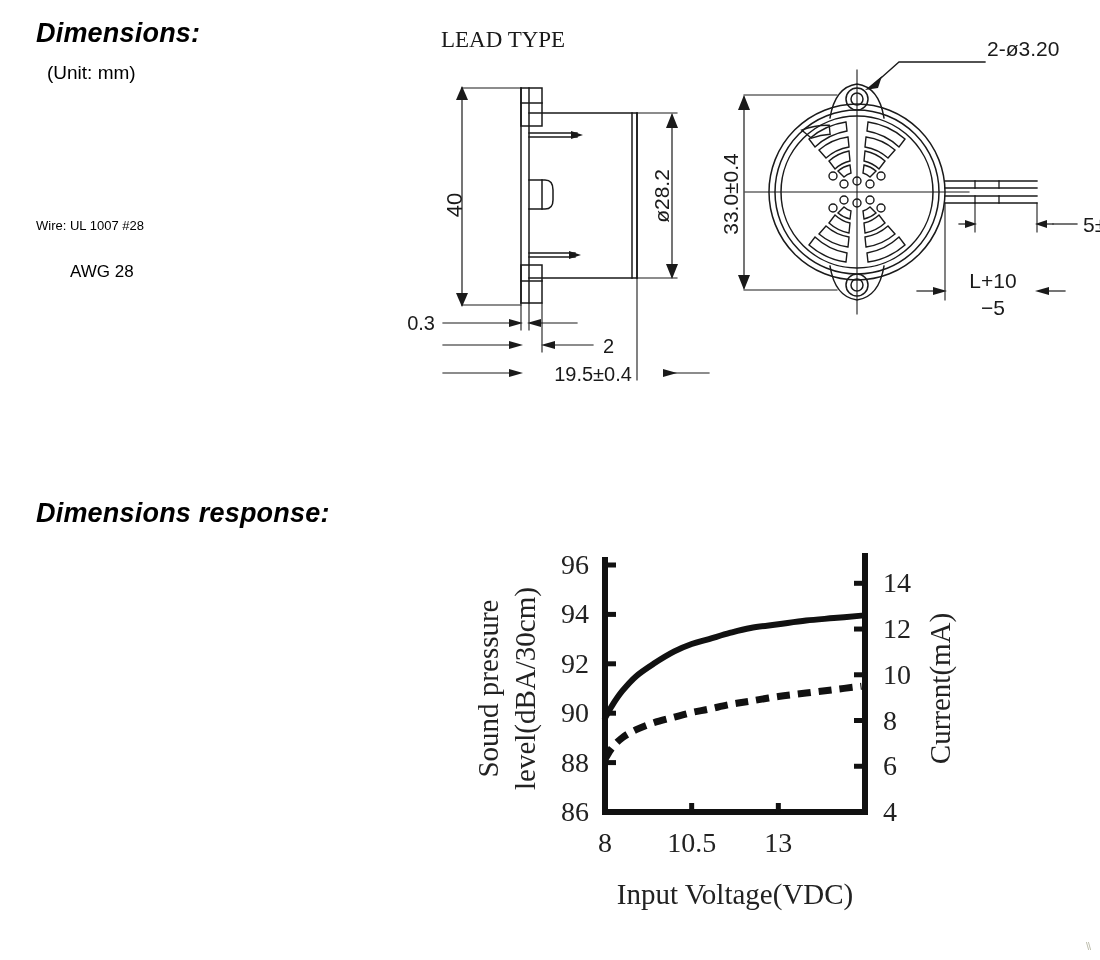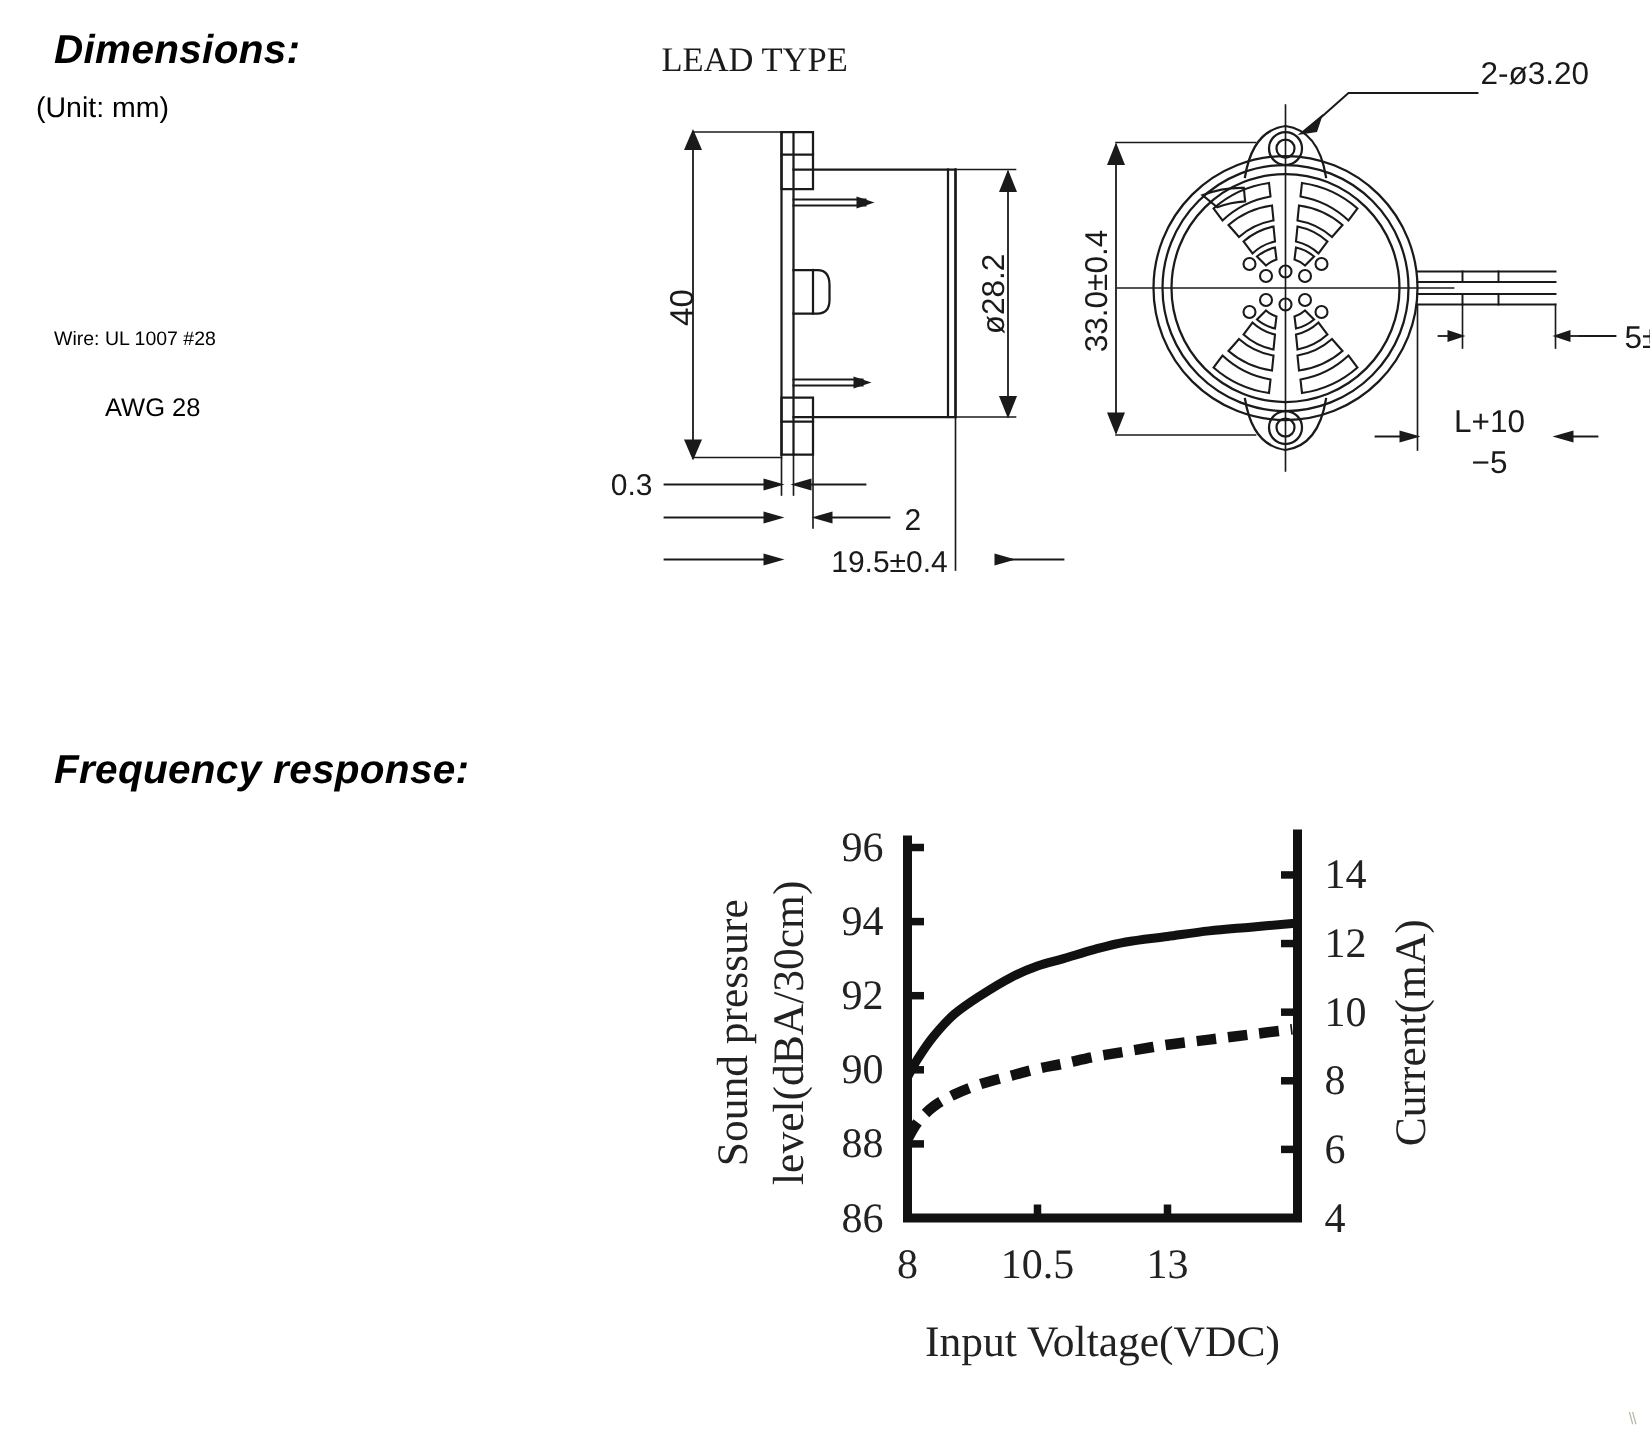--- a/index.html
+++ b/index.html
@@ -15,21 +15,21 @@
     position:absolute;font-weight:bold;font-style:italic;
     font-size:27px;letter-spacing:.2px;white-space:nowrap;
   }
   #dimensions-title{left:36px;top:18px;}
   #freq-title{left:36px;top:498px;}
 
   .plain-text{
     position:absolute;font-size:19px;white-space:nowrap;
     font-family:"Liberation Sans", sans-serif;
   }
-  #unit-note{left:24px;top:62px;}
+  #unit-note{left:47px;top:62px;}
   #wire-line1{left:36px;top:218px;font-size:13px;}
   #wire-line2{left:70px;top:262px;font-size:17px;text-align:center;}
 
   
   #drawing{position:absolute;left:0;top:0;width:1100px;height:470px;padding-left:37px;}
   #drawing svg{display:block;}
 
   
   #chart{position:absolute;left:0;top:470px;width:1100px;height:490px;}
   #chart svg{display:block;}
@@ -41,21 +41,21 @@
 </style>
 </head>
 <body>
 
 <div class="page">
 
   <div class="sect-title" id="dimensions-title">Dimensions:</div>
   <div class="plain-text" id="unit-note">(Unit: mm)</div>
   <div class="plain-text" id="wire-line1">Wire: UL 1007 #28</div>
   <div class="plain-text" id="wire-line2">AWG 28</div>
-  <div class="sect-title" id="freq-title">Frequency response:</div>
+  <div class="sect-title" id="freq-title">Dimensions response:</div>
 
   <div id="drawing">
     <svg width="1100" height="470" viewBox="0 0 1100 470" xmlns="http://www.w3.org/2000/svg">
       <defs>
         <marker id="ar-r" markerWidth="12" markerHeight="8" refX="11" refY="4" orient="auto" markerUnits="userSpaceOnUse">
           <path d="M0,1.2 L11,4 L0,6.8 L2.6,4 Z" fill="#1a1a1a"></path>
         </marker>
         <marker id="ar-l" markerWidth="12" markerHeight="8" refX="11" refY="4" orient="auto" markerUnits="userSpaceOnUse">
           <path d="M0,1.2 L11,4 L0,6.8 L2.6,4 Z" fill="#1a1a1a"></path>
         </marker>

